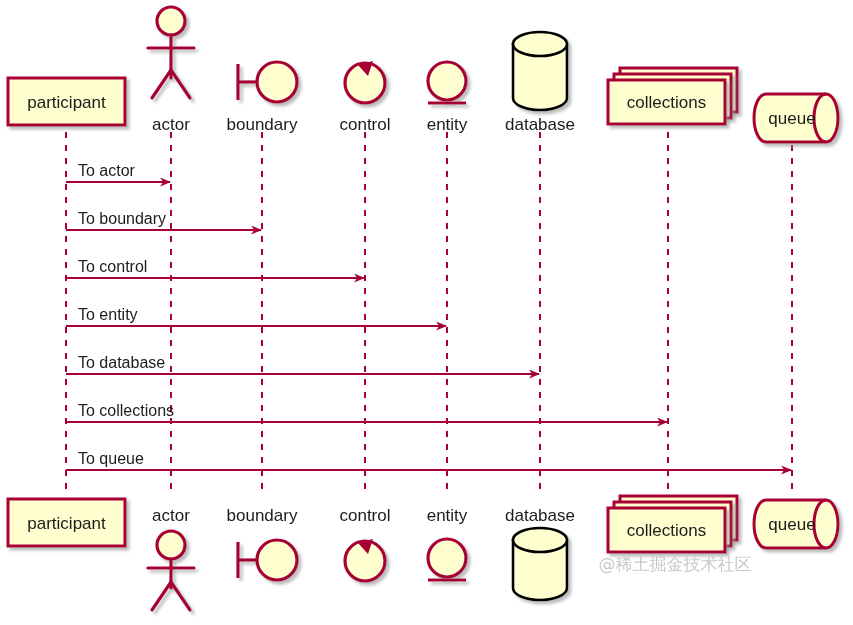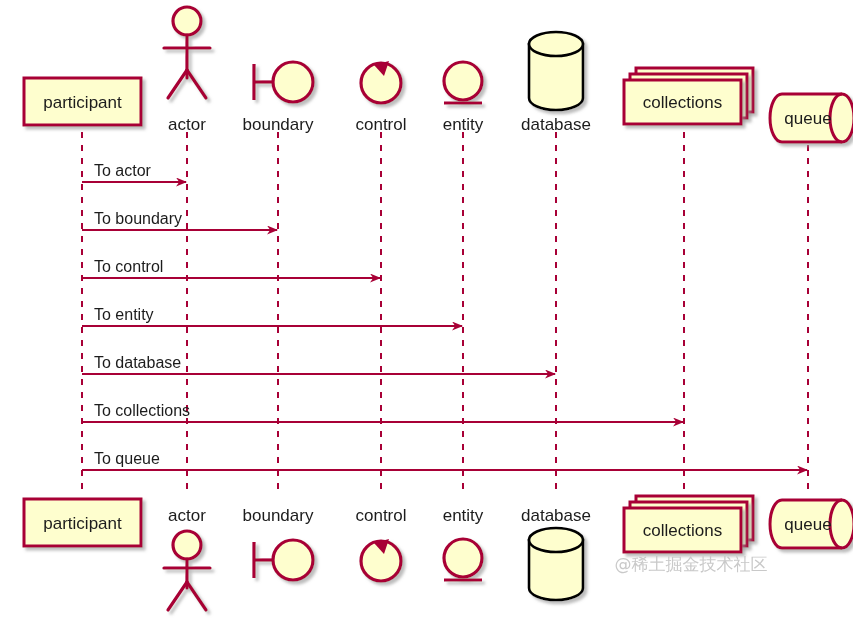--- a/index.html
+++ b/index.html
@@ -9,21 +9,21 @@
   }
   body {
     width: 853px;
     height: 625px;
     position: relative;
     overflow: hidden;
     font-family: "Liberation Sans", "DejaVu Sans", sans-serif;
   }
   #diagram-root {
     position: absolute;
-    left: 16px;
+    left: 0;
     top: 0;
     width: 691px;
     height: 625px;
   }
   svg.diagram {
     display: block;
     width: 853px;
     height: 625px;
   }
   .lbl {

